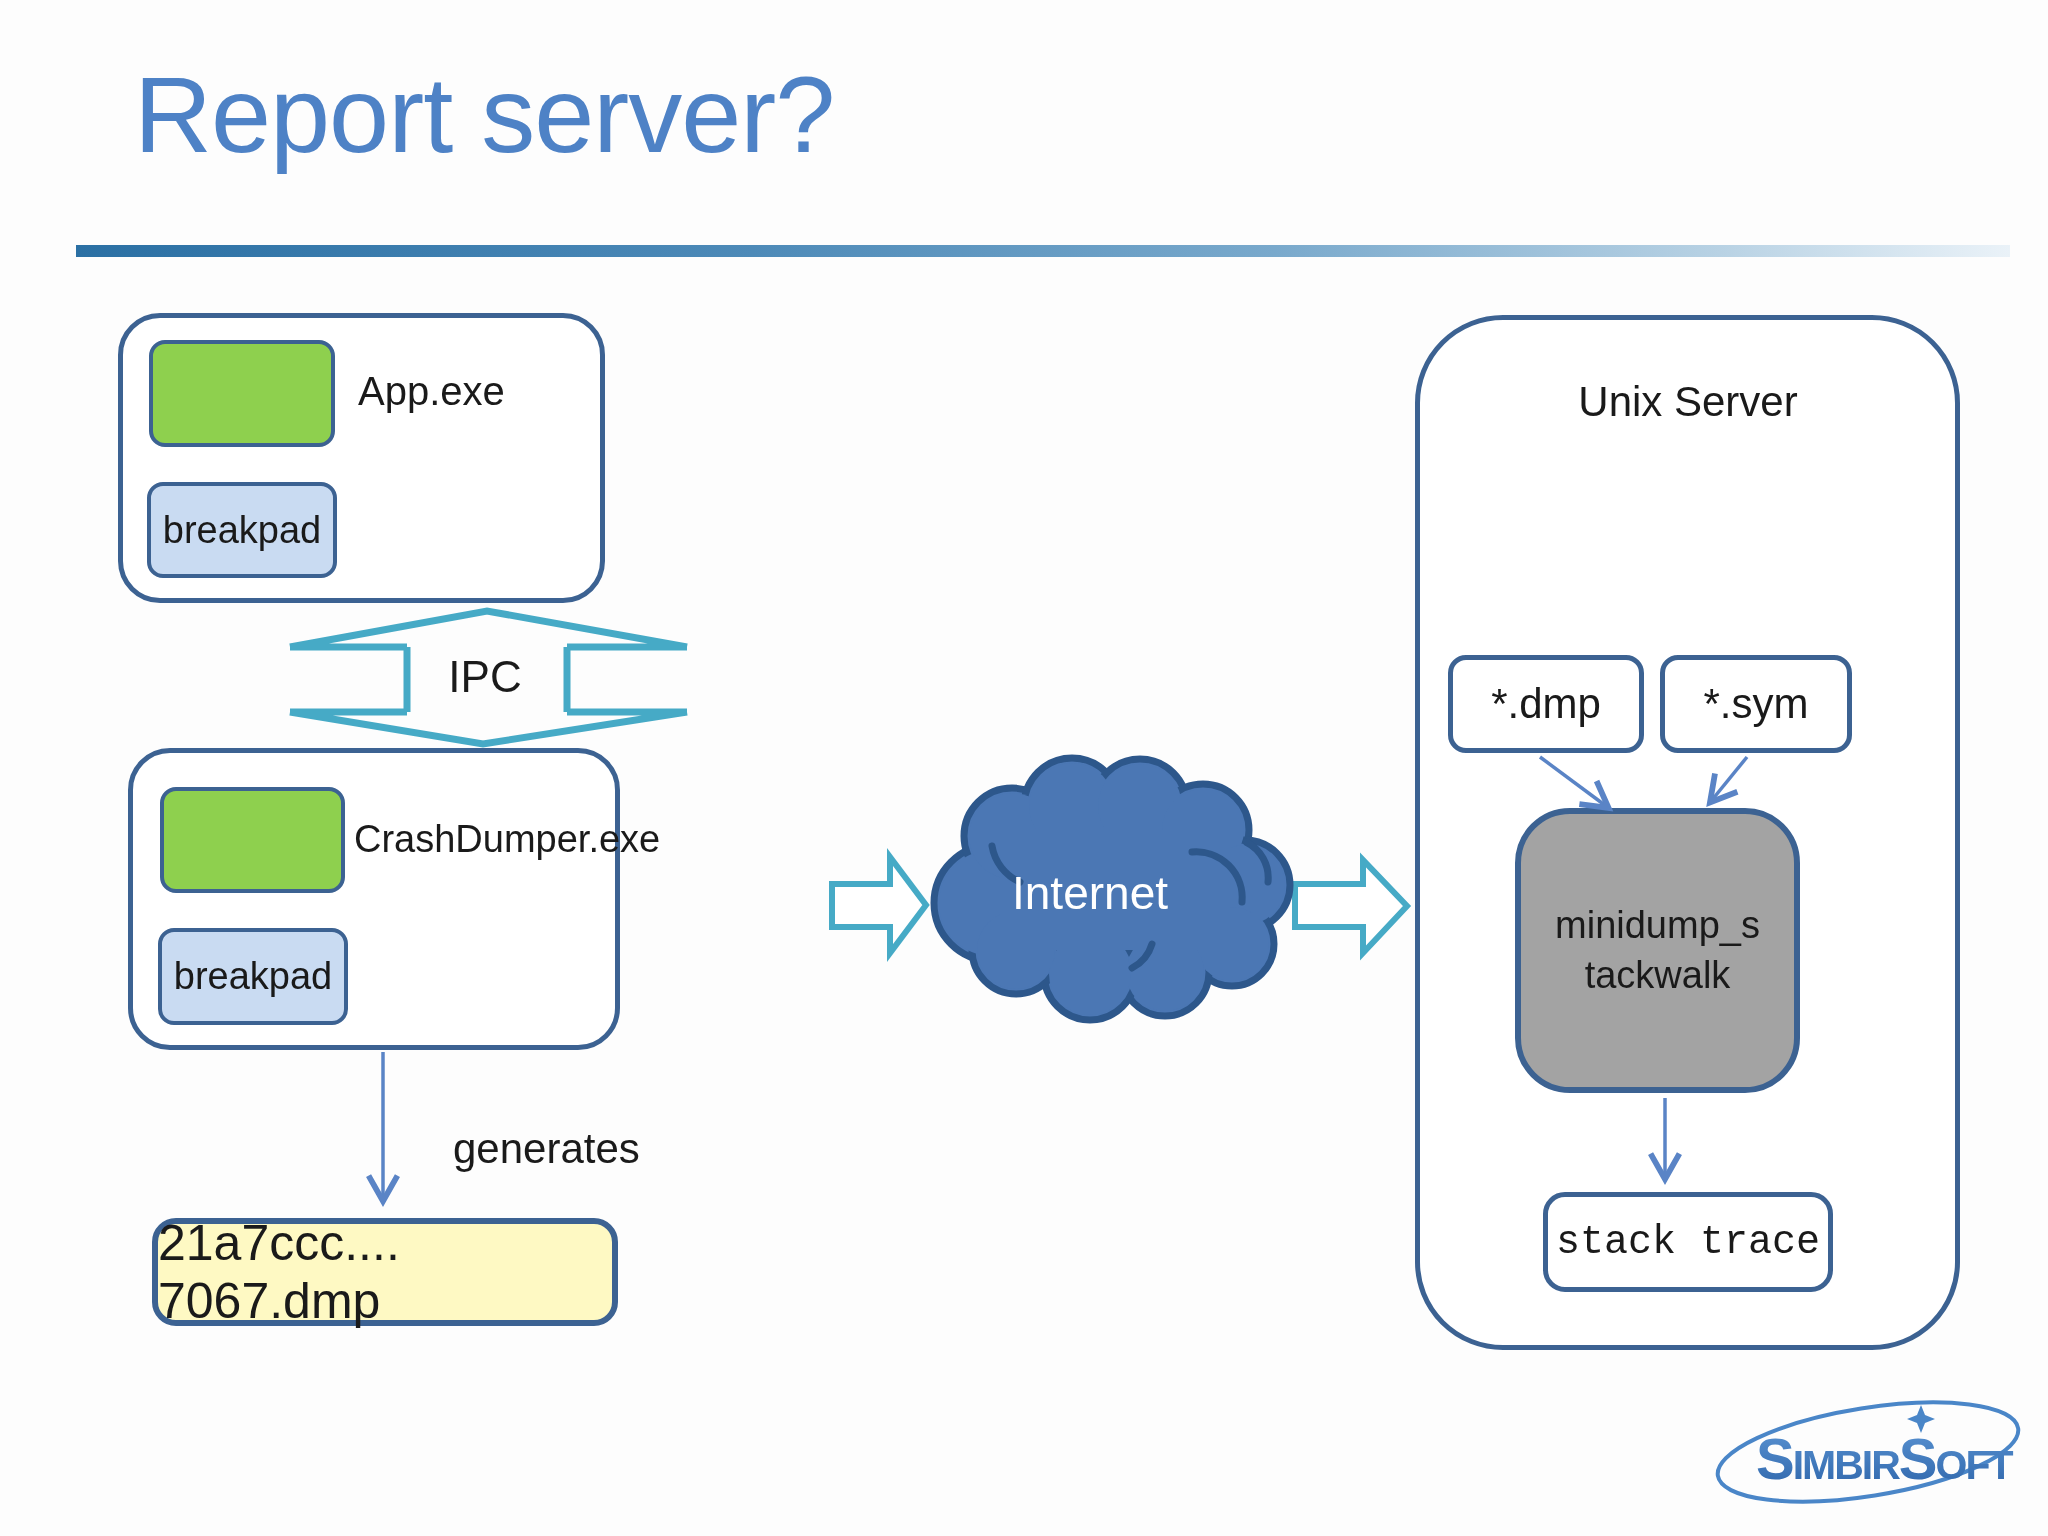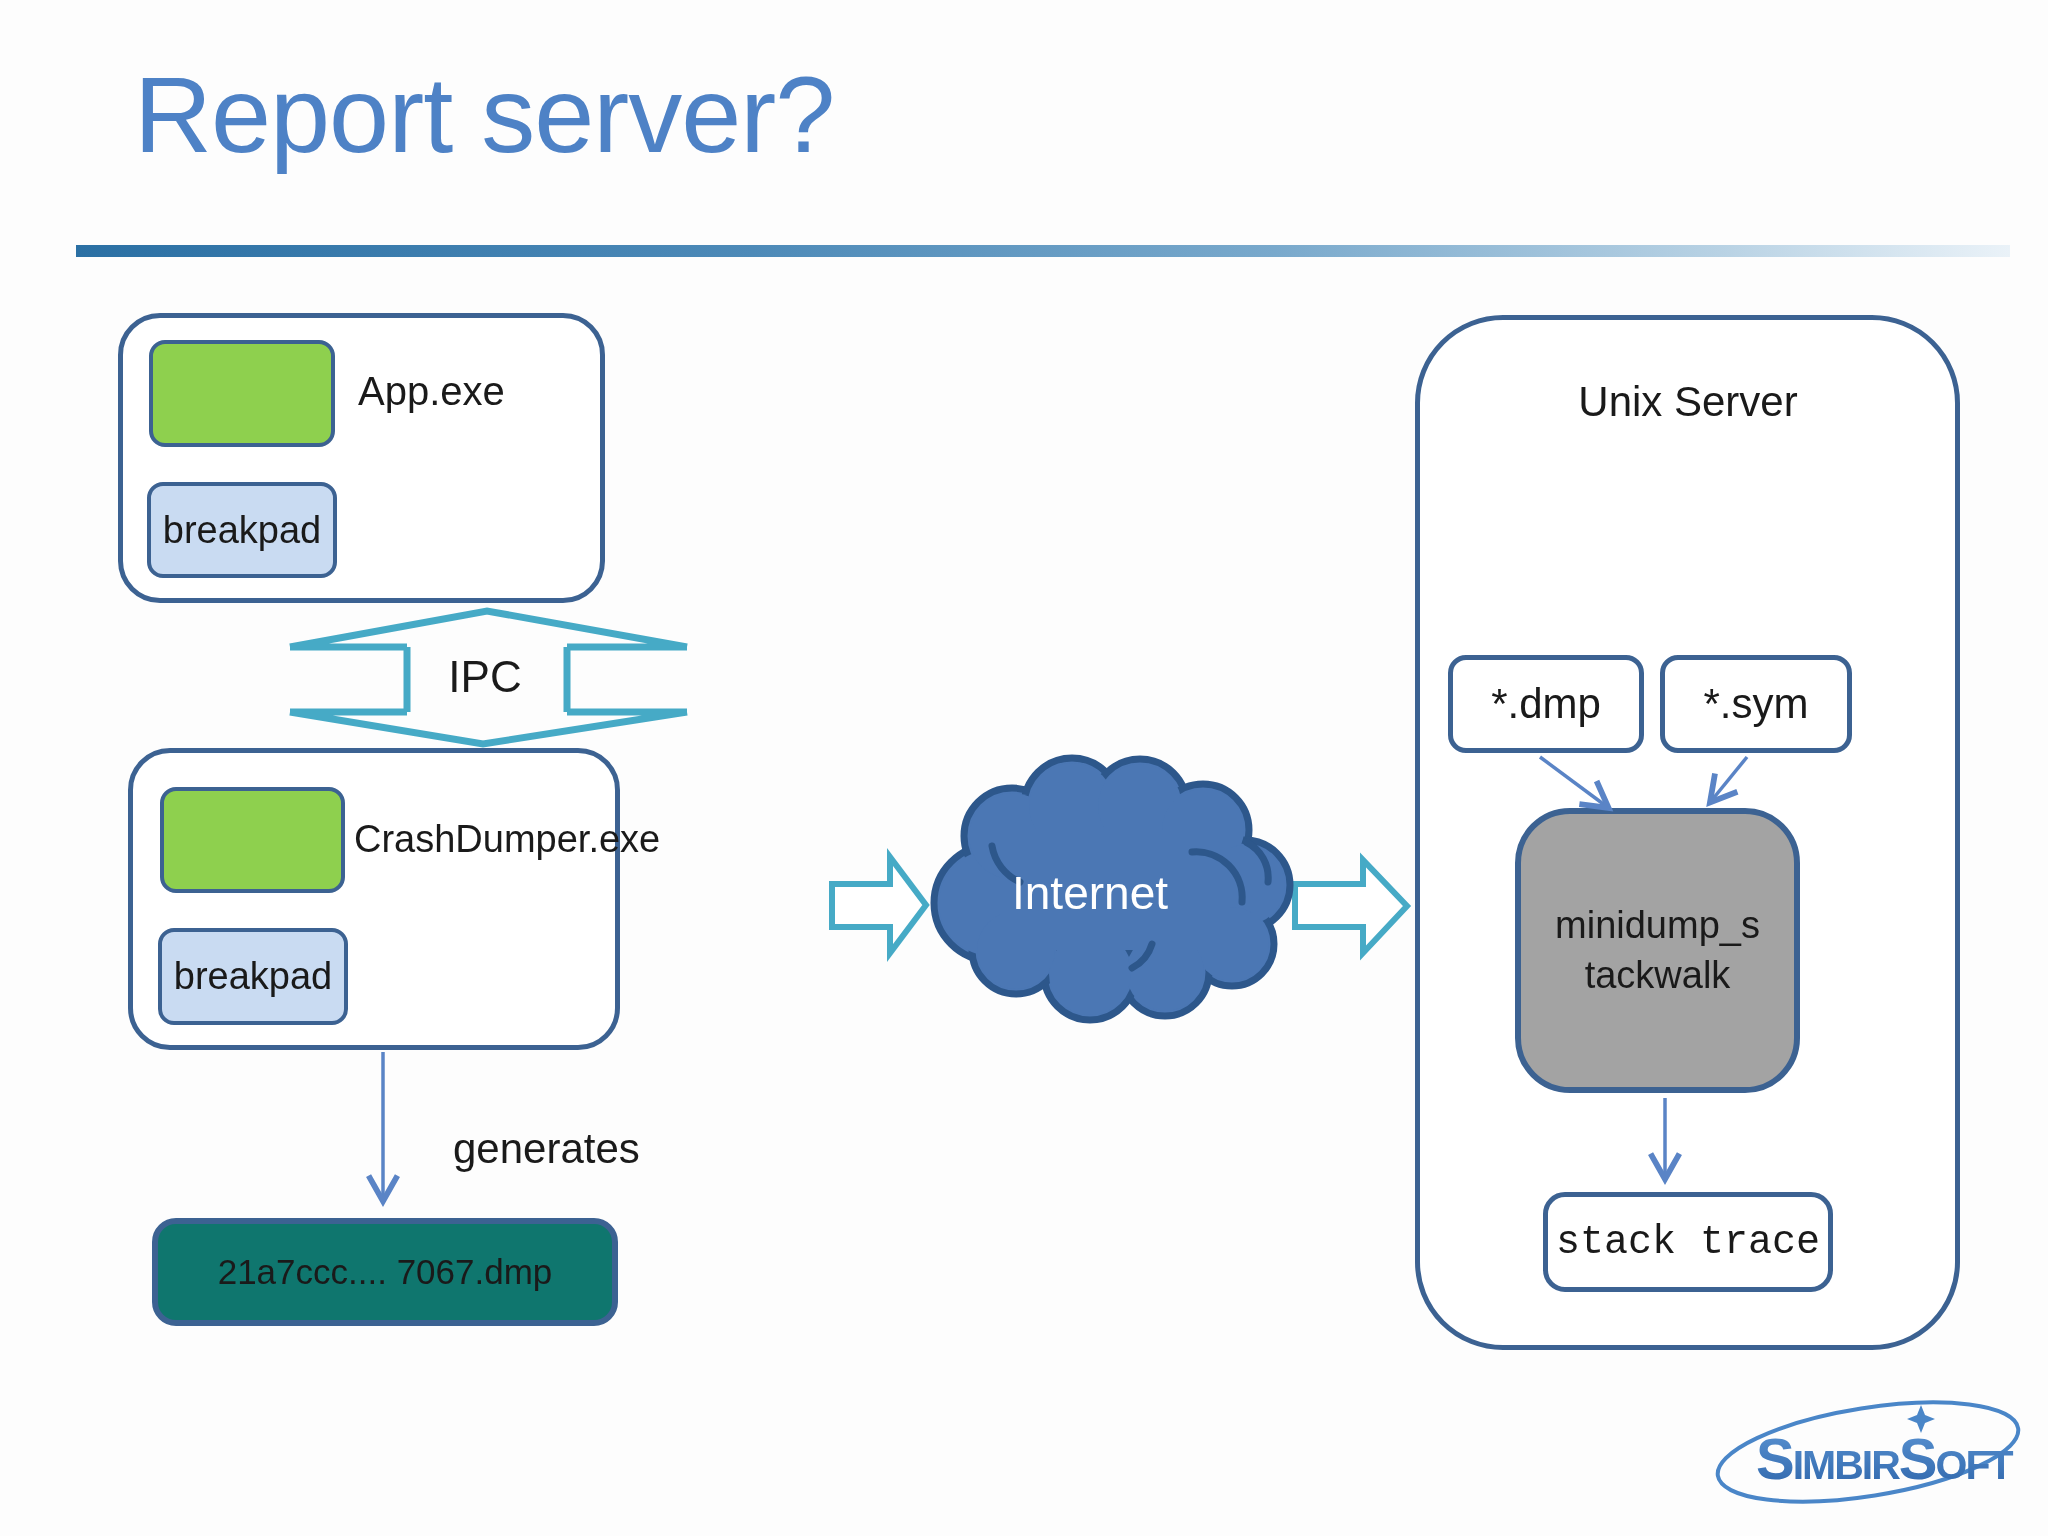--- a/index.html
+++ b/index.html
@@ -33,23 +33,23 @@
     position:absolute;background:#ffffff;border:5px solid #3c6292;border-radius:18px;
     box-sizing:border-box;display:flex;align-items:center;justify-content:center;
     font-size:42px;
   }
   .tool-box{
     position:absolute;background:#a3a3a3;border:6px solid #3c6292;border-radius:55px;
     box-sizing:border-box;display:flex;align-items:center;justify-content:center;
     font-size:38px;text-align:center;white-space:pre-line;line-height:1.3;
   }
   .file-box{
-    position:absolute;background:#0f766e;border:6px solid #3c6292;border-radius:24px;
+    position:absolute;background:#fef9c3;border:6px solid #3c6292;border-radius:24px;
     box-sizing:border-box;display:flex;align-items:center;justify-content:center;
-    font-size:35px;
+    font-size:50px;
   }
   svg.overlay{position:absolute;left:0;top:0;pointer-events:none;}
 </style>
 </head>
 <body>
 
 <div class="slide">
 
   <div class="abs page-title">Report server?</div>
   <div class="abs divider"></div>

